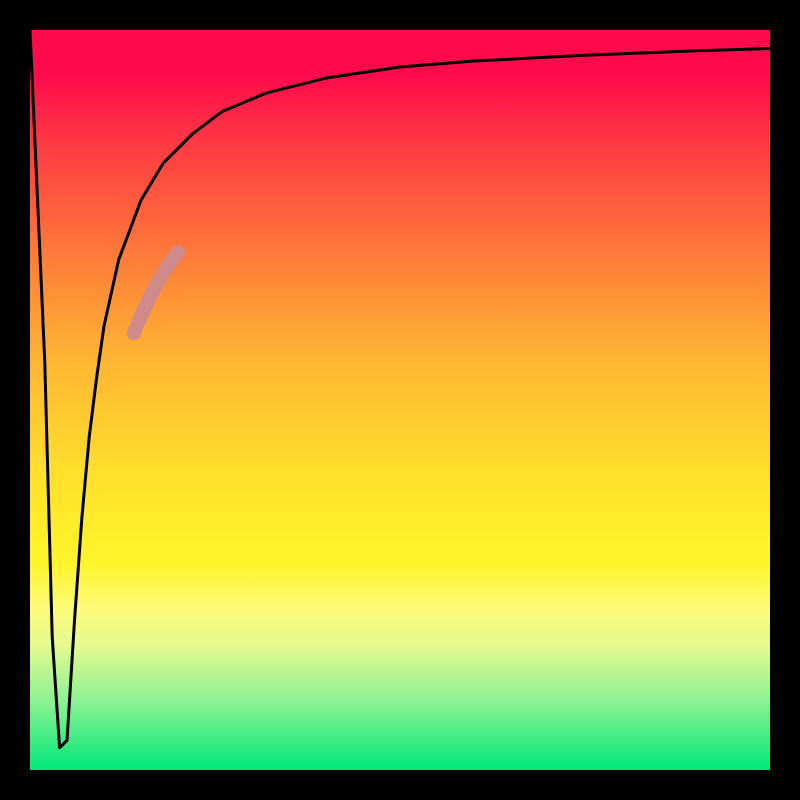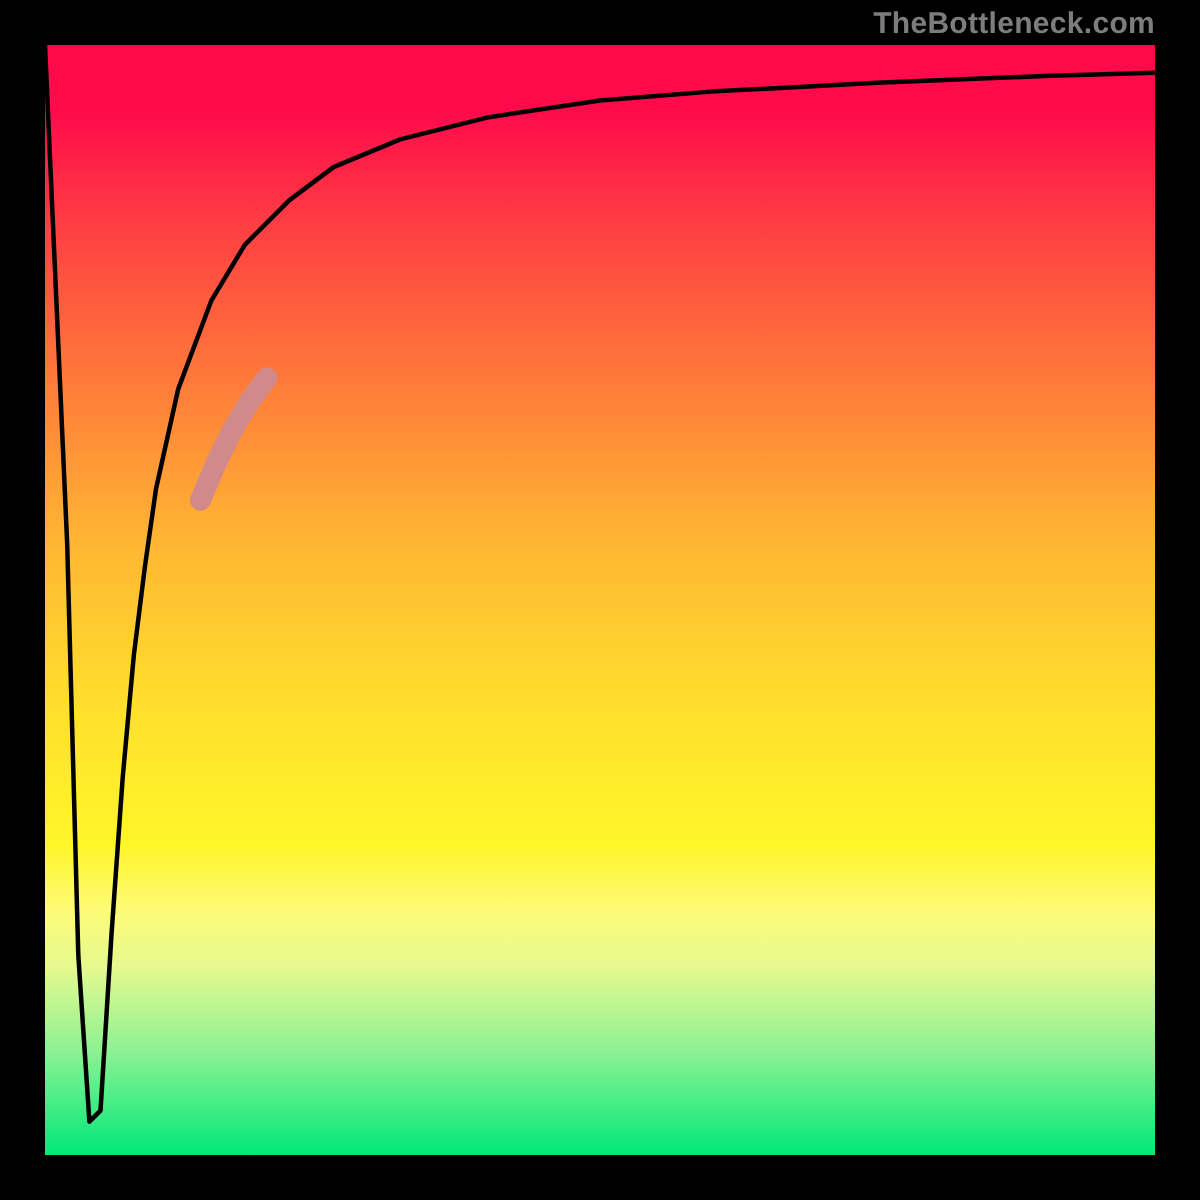--- a/index.html
+++ b/index.html
@@ -52,21 +52,20 @@
     color: #7d7d7d;
     font-size: 20px;
     font-weight: 600;
     letter-spacing: 0.2px;
   }
 </style>
 </head>
 <body>
 
 <div class="wrap">
-  <div class="attribution">TheBottleneck.com</div>
 
   <div class="plot">
     <svg class="curve-svg" viewBox="0 0 100 100" preserveAspectRatio="none">
       <polyline id="highlight-path" fill="none" stroke-linecap="round" stroke-linejoin="round" vector-effect="non-scaling-stroke" points="14.00,41.00 15.50,37.50 17.00,34.50 18.50,32.00 20.00,30.00" stroke="#d08a8a" stroke-width="14"></polyline>
       <polyline id="main-path" fill="none" stroke-linecap="round" stroke-linejoin="round" vector-effect="non-scaling-stroke" points="0.00,0.00 2.00,45.00 3.00,82.00 4.00,97.00 5.00,96.00 6.00,80.00 7.00,66.00 8.00,55.00 9.00,47.00 10.00,40.00 12.00,31.00 15.00,23.00 18.00,18.00 22.00,14.00 26.00,11.00 32.00,8.50 40.00,6.50 50.00,5.00 60.00,4.20 75.00,3.40 90.00,2.80 100.00,2.50" stroke="#000000" stroke-width="3"></polyline>
     </svg>
   </div>
 </div>
 
 </body></html>

